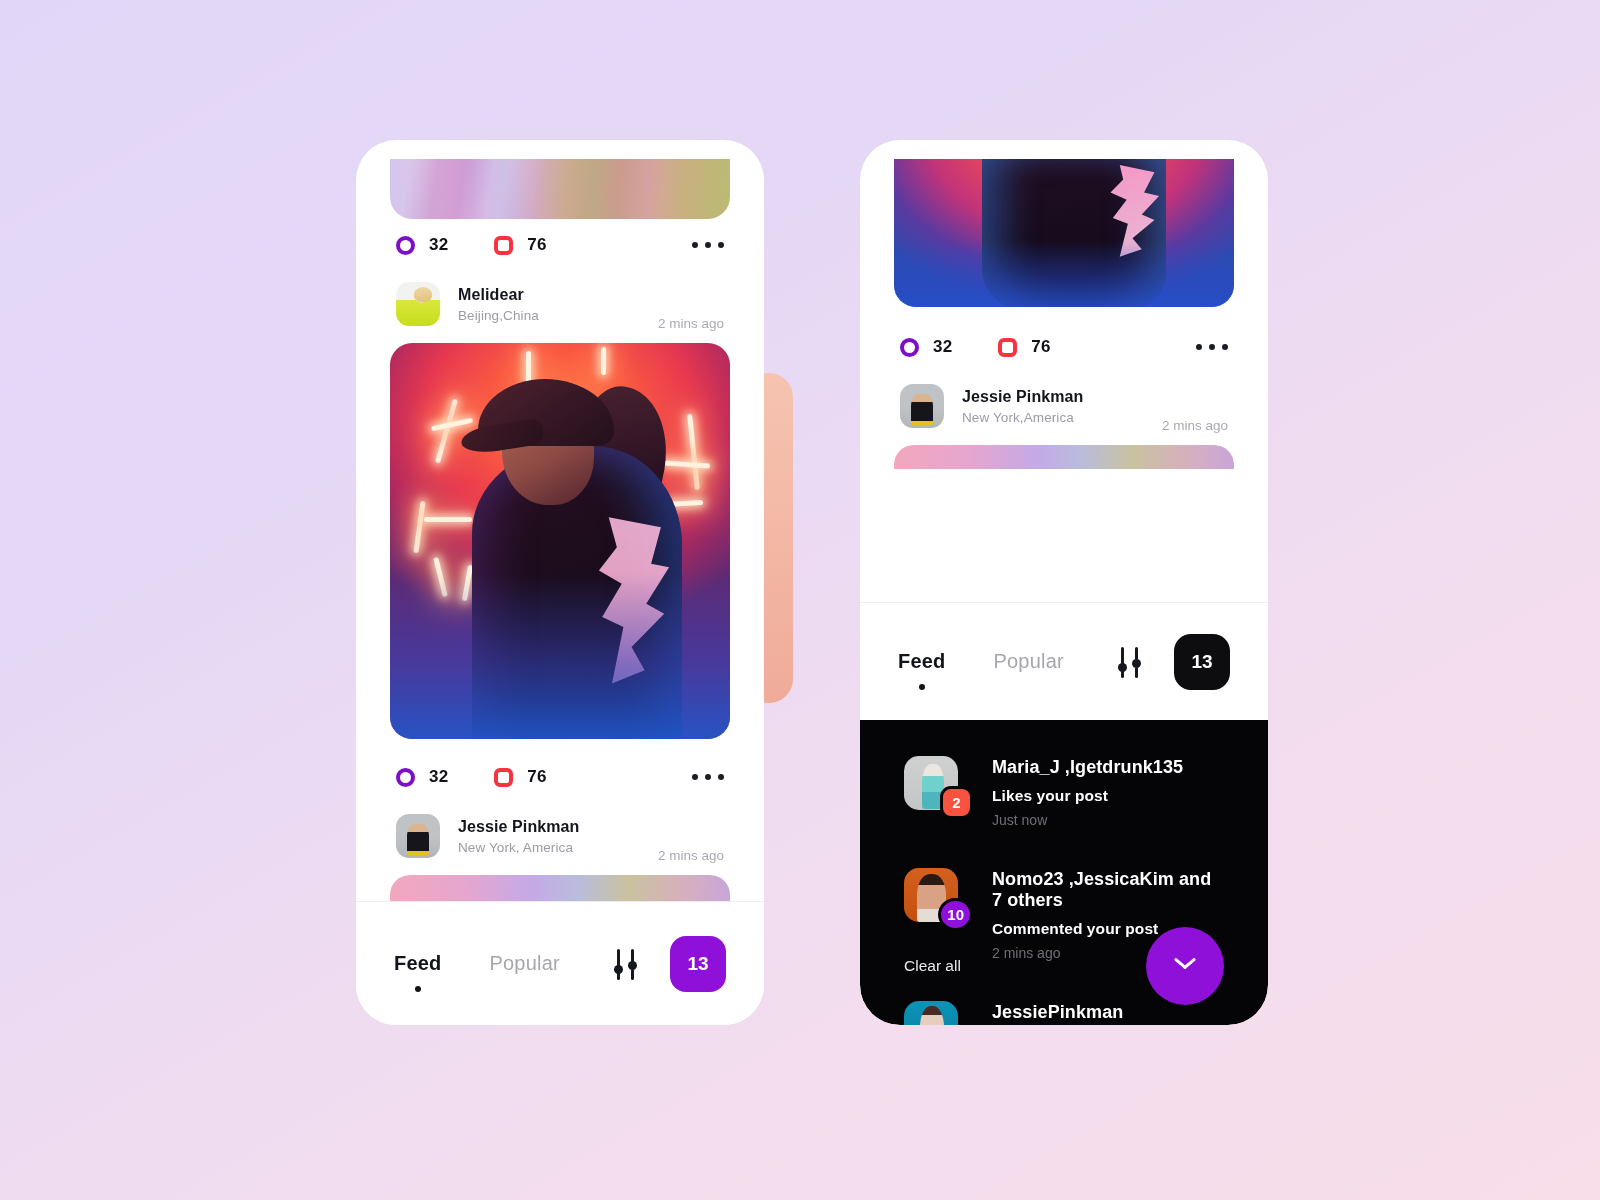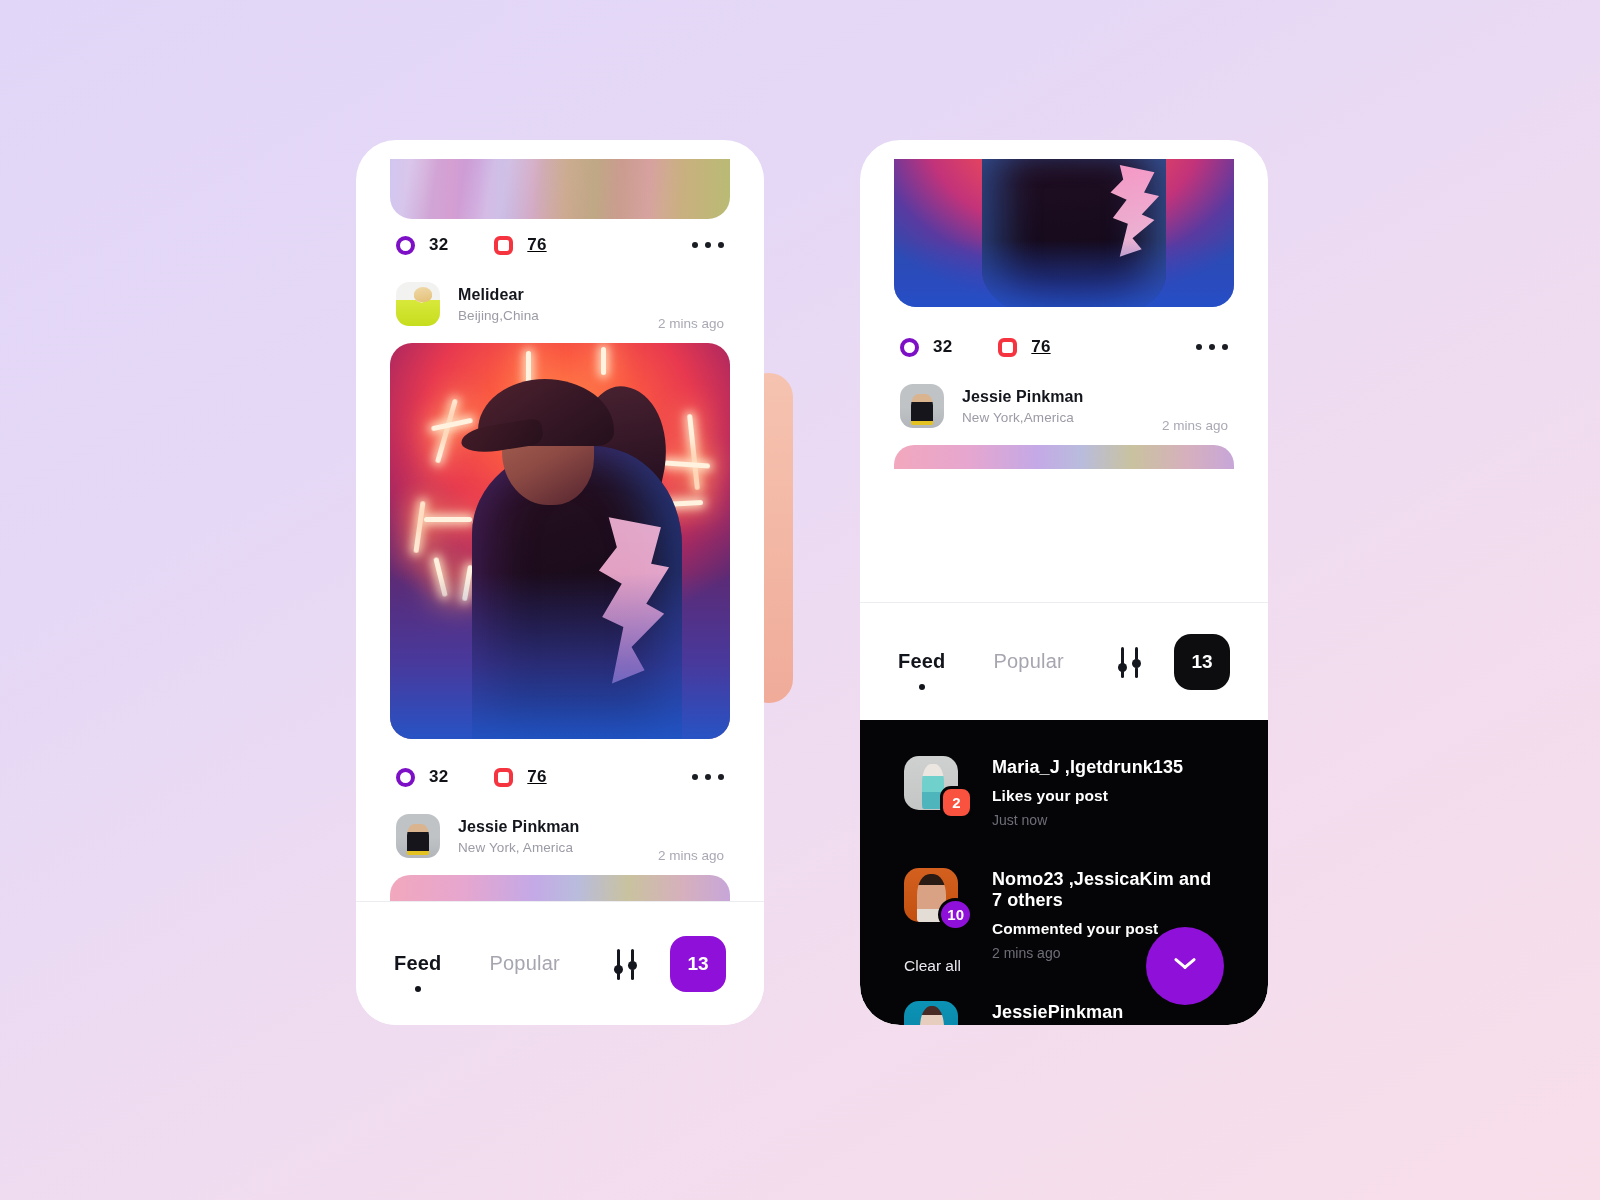--- a/index.html
+++ b/index.html
@@ -59,21 +59,21 @@
   }
 
   
   .stats {
     display:flex; align-items:center;
     padding:0 40px;
     height:52px;
     position:relative;
   }
   .stat { display:flex; align-items:center; }
-  .stat + .stat { margin-left:46px;text-decoration:underline; }
+  .stat + .stat { margin-left:46px; }
   .ring {
     width:19px;height:19px;border-radius:50%;
     border:4px solid #7d10c6;
   }
   .sq {
     width:19px;height:19px;border-radius:6px;
     border:4px solid #f5343f;
   }
   .stat-num {
     margin-left:14px;

